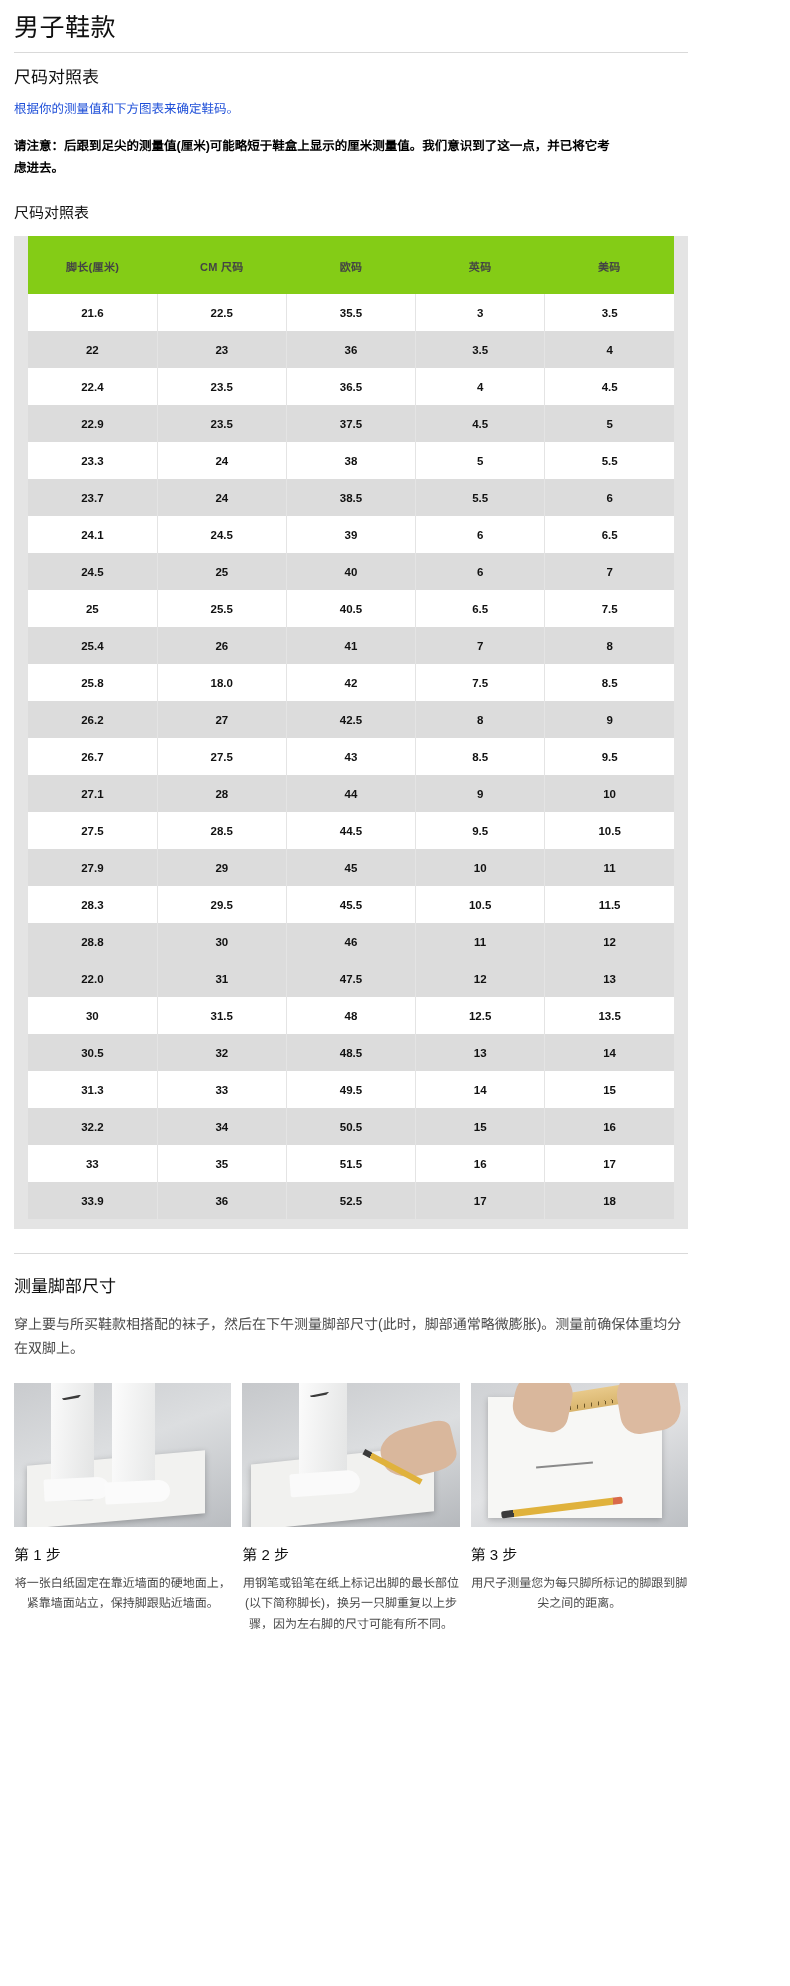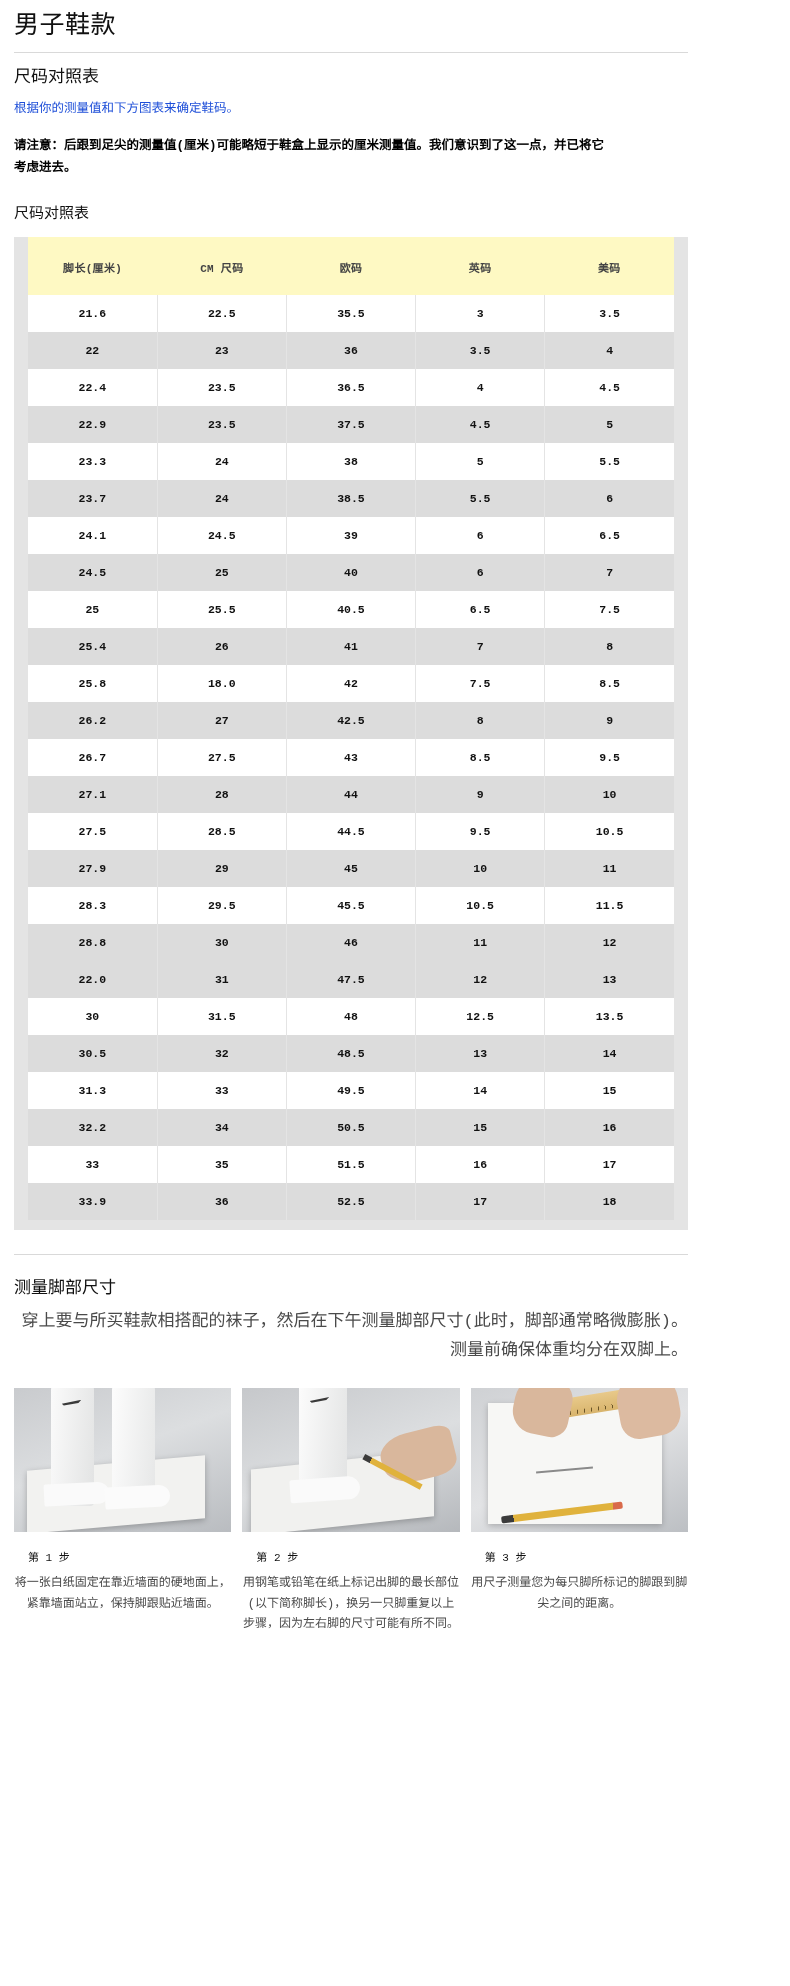--- a/index.html
+++ b/index.html
@@ -11,21 +11,20 @@
   }
   body {
     width: 790px;
     font-family: "Liberation Sans", "DejaVu Sans", sans-serif;
     color: #111111;
     -webkit-font-smoothing: antialiased;
   }
   .page {
     width: 702px;
     padding: 0 14px 18px 14px;
-    font-family: Liberation Mono, monospace;
   }
 
   
   .main-title {
     font-size: 25px;
     font-weight: 500;
     letter-spacing: 0.5px;
     color: #111111;
     margin: 12px 0 10px 0;
     line-height: 1.2;
@@ -67,21 +66,21 @@
   .table-wrap {
     background: #e4e4e4;
     padding: 0 14px 10px 14px;
   }
   table.size-table {
     width: 100%;
     border-collapse: collapse;
     table-layout: fixed;
   }
   table.size-table thead th {
-    background: #fef9c3;
+    background: #84cc16;
     font-size: 11px;
     font-weight: bold;
     color: #444444;
     text-align: center;
     padding: 22px 2px 20px 2px;
     border: 0;
     letter-spacing: 0.3px;
   }
   table.size-table tbody td {
     font-size: 11.5px;
@@ -101,28 +100,27 @@
   
   .measure-sep {
     border: 0;
     border-top: 1px solid #d9d9d9;
     margin: 24px 0 18px 0;
   }
   .measure-title {
     font-size: 17px;
     font-weight: 400;
     color: #111111;
-    margin: 0 0 10px 0;
+    margin: 0 0 16px 0;
   }
   .measure-desc {
-    font-size: 17px;
+    font-size: 14px;
     line-height: 1.7;
     color: #4a4a4a;
     margin: 0 0 22px 0;
-    text-align: right;
   }
 
   
   .steps {
     display: flex;
     gap: 11px;
     width: 100%;
   }
   .step {
     flex: 1 1 0;
@@ -130,24 +128,24 @@
   }
   .step-photo {
     width: 100%;
     height: 144px;
     position: relative;
     overflow: hidden;
     background: #d5d6d8;
     margin-bottom: 16px;
   }
   .step-title {
-    font-size: 11px;
+    font-size: 15px;
     font-weight: 400;
     color: #111111;
-    margin: 0 0 9px 14px;
+    margin: 0 0 9px 0;
   }
   .step-text {
     font-size: 12px;
     line-height: 1.7;
     color: #4a4a4a;
     margin: 0;
     text-align: center;
   }
 
   

